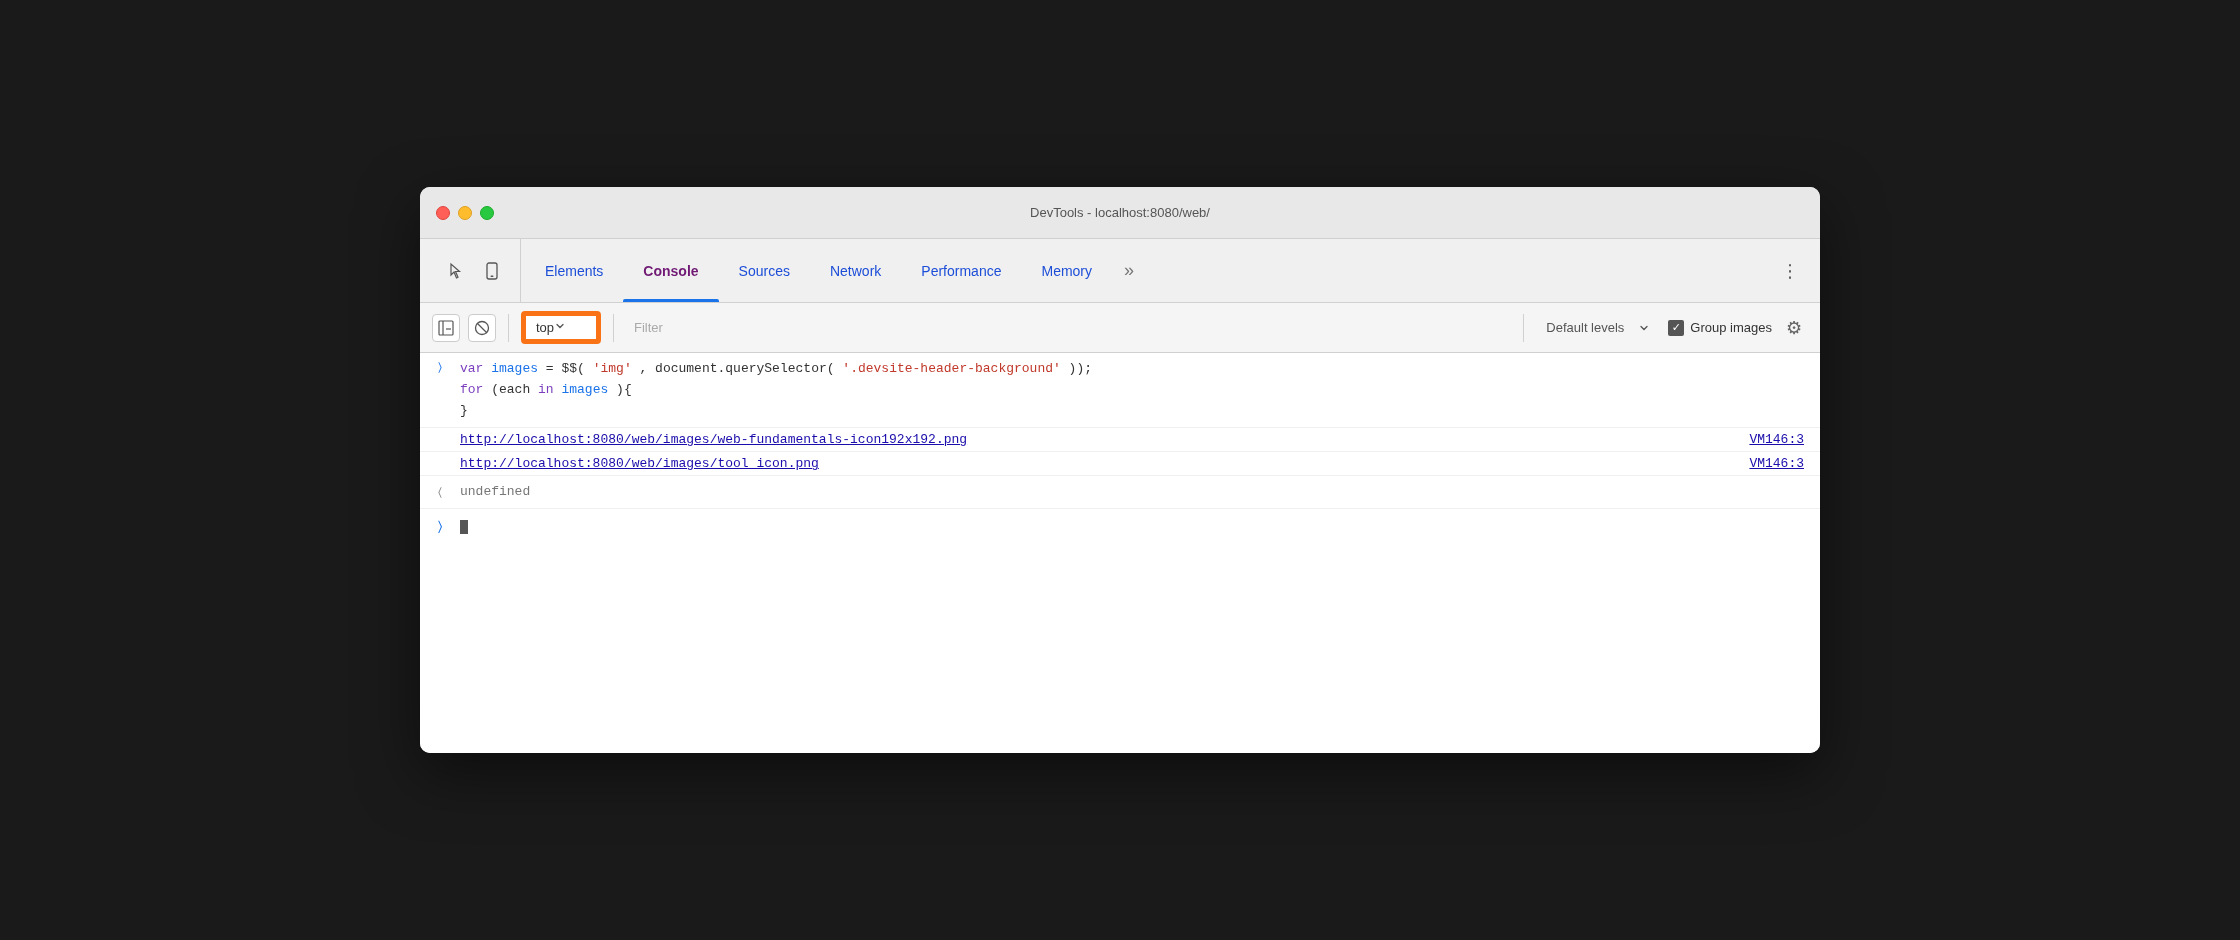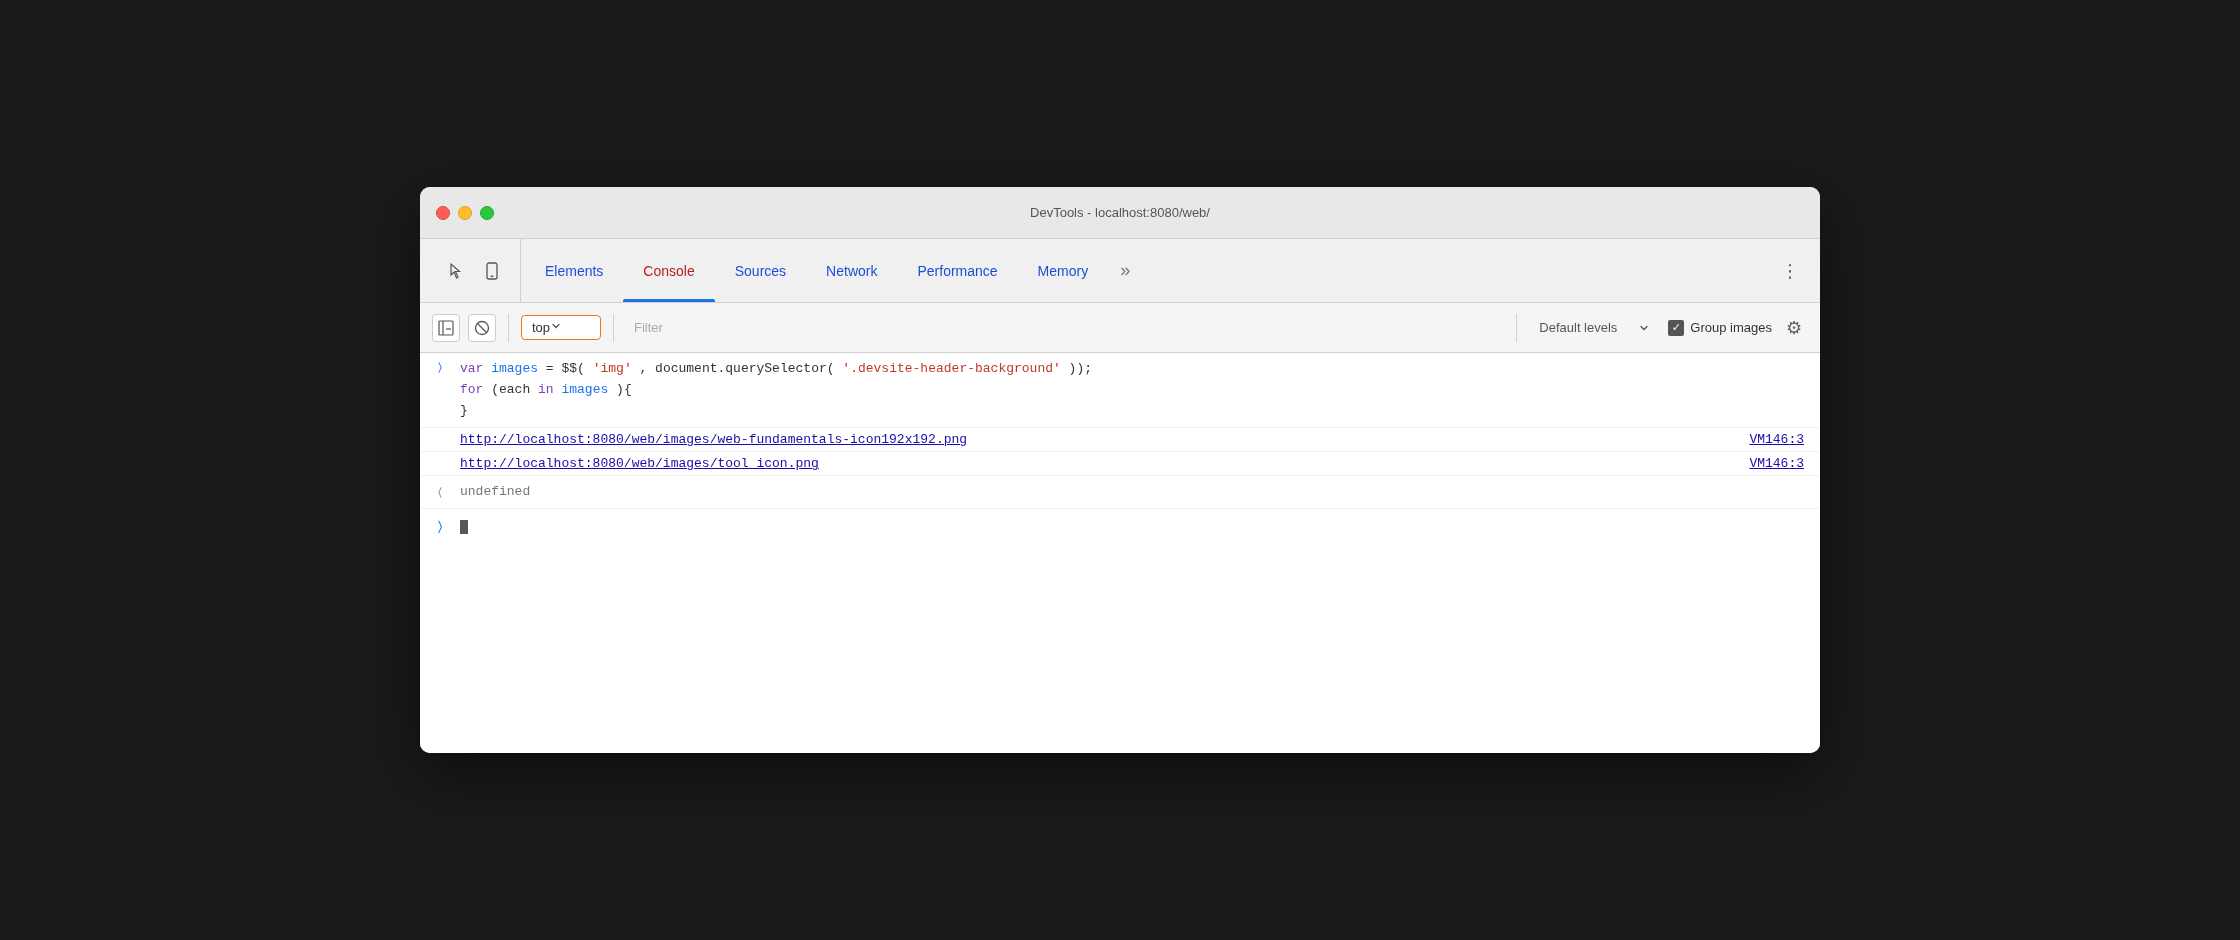--- a/index.html
+++ b/index.html
@@ -95,22 +95,22 @@
       padding: 0 20px;
       font-size: 14px;
       color: #1d4ed8;
       cursor: pointer;
       position: relative;
       white-space: nowrap;
       font-weight: 400;
     }
 
     .tab.active {
-      color: #b91c1c;
-      font-weight: 400;
+      color: #701a75;
+      font-weight: 700;
     }
 
     .tab.active::after {
       content: '';
       position: absolute;
       bottom: 0;
       left: 0;
       right: 0;
       height: 3px;
       background: #1a73e8;
@@ -164,21 +164,21 @@
       width: 1px;
       height: 28px;
       background: #d0d0d0;
       margin: 0 4px;
     }
 
     .context-select {
       display: flex;
       align-items: flex-start;
       padding: 4px 10px;
-      border: 1px solid #f97316;
+      border: 5px solid #f97316;
       border-radius: 4px;
       background: #fff;
       cursor: pointer;
       font-size: 13px;
       color: #333;
       min-width: 80px;
     }
 
     .filter-input {
       flex: 1;
@@ -188,21 +188,21 @@
       color: #777;
       outline: none;
       padding: 4px 8px;
     }
 
     .filter-input::placeholder { color: #aaa; }
 
     .levels-btn {
       display: flex;
       align-items: center;
-      gap: 21px;
+      gap: 14px;
       padding: 4px 10px;
       background: transparent;
       border: none;
       cursor: pointer;
       font-size: 13px;
       color: #555;
       white-space: nowrap;
     }
 
     .checkbox-group {

